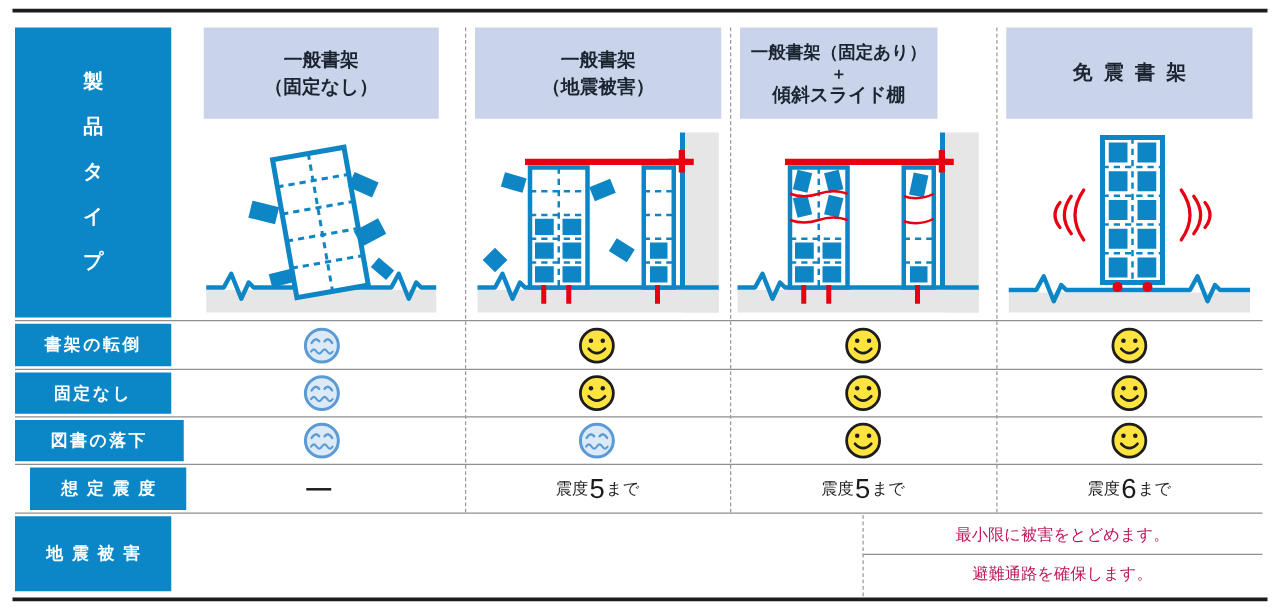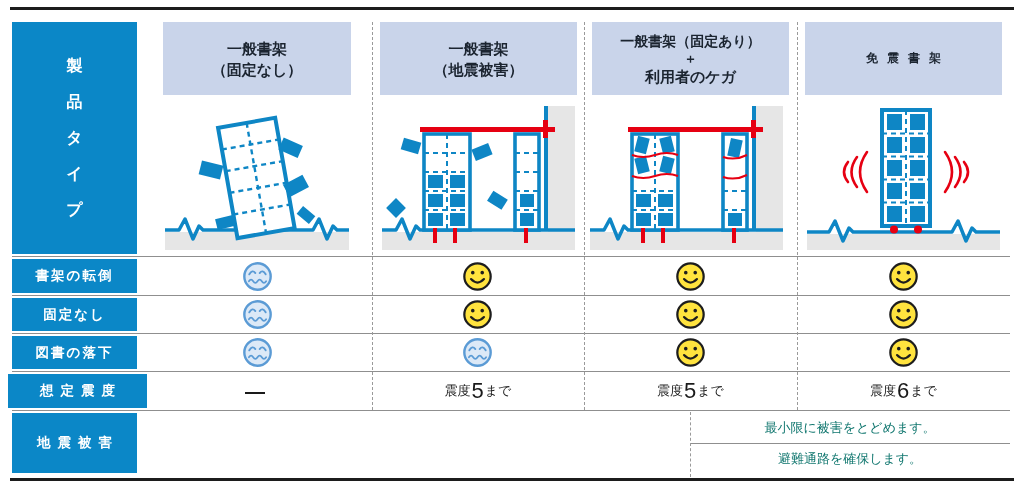--- a/index.html
+++ b/index.html
@@ -22,32 +22,32 @@
   .row-label { font-size:13.5px; letter-spacing:2px; white-space:nowrap; }
   .row-label.wide { letter-spacing:7px; margin-right:-7px; }
   .vertical-label { font-size:16px; letter-spacing:0; line-height:36px; text-align:center; }
   .header-box {
     position:absolute; top:22px; height:73px; background:var(--header-blue);
     display:flex; flex-direction:column; align-items:center; justify-content:center;
     font-weight:bold; color:#1b2430; text-align:center;
   }
   .header-box .l1 { font-size:15px; line-height:21px; white-space:nowrap; }
   .header-box .l-small { font-size:13px; line-height:14px; }
-  .header-box .l-spread { letter-spacing:9px; margin-right:-9px; font-size:12px; }
+  .header-box .l-spread { letter-spacing:9px; margin-right:-9px; font-size:16px; }
   .face-cell { position:absolute; width:34px; height:34px; display:flex; align-items:center; justify-content:center; }
   .val-cell {
     position:absolute; top:372px; height:38px;
     display:flex; align-items:center; justify-content:center;
     font-size:13px; color:#1a1a1a; white-space:nowrap;
   }
   .val-cell .big-num { font-size:22px; line-height:22px; margin:0 1px; }
   .val-cell .dash { font-size:20px; font-weight:bold; letter-spacing:-1px; }
   .damage-cell {
     position:absolute; display:flex; align-items:center; justify-content:center;
-    font-size:13px; color:#0f766e; white-space:nowrap;
+    font-size:13px; color:#be185d; white-space:nowrap;
   }
   
   .sb { stroke:var(--illu-blue); fill:none; }
   .fb { fill:var(--illu-blue); stroke:none; }
   .fw { fill:#ffffff; stroke:var(--illu-blue); }
   .sr { stroke:var(--accent-red); fill:none; }
   .fr { fill:var(--accent-red); stroke:none; }
   .fg { fill:#e6e6e6; stroke:none; }
   .dsh { stroke-dasharray:5 4; }
 </style>
@@ -73,42 +73,42 @@
 
   <div class="blue-cell" style="left:12px; top:22px; width:125px; height:232px;">
     <div class="vertical-label">製<br>品<br>タ<br>イ<br>プ</div>
   </div>
   <div class="blue-cell" style="left:12px; top:259px; width:125px; height:34px;">
     <span class="row-label">書架の転倒</span>
   </div>
   <div class="blue-cell" style="left:12px; top:298px; width:125px; height:33px;">
     <span class="row-label">固定なし</span>
   </div>
-  <div class="blue-cell" style="left:12px; top:336px; width:125px; height:33px;">
+  <div class="blue-cell" style="left:12px; top:336px; width:135px; height:33px;">
     <span class="row-label">図書の落下</span>
   </div>
-  <div class="blue-cell" style="left:8px; top:374px; width:139px; height:34px;">
+  <div class="blue-cell" style="left:24px; top:374px; width:125px; height:34px;">
     <span class="row-label wide">想定震度</span>
   </div>
   <div class="blue-cell" style="left:12px; top:413px; width:125px; height:60px;">
     <span class="row-label wide">地震被害</span>
   </div>
 
   <div class="header-box" style="left:163px; width:188px;">
     <span class="l1">一般書架</span>
     <span class="l1">（固定なし）</span>
   </div>
   <div class="header-box" style="left:380px; width:197px;">
     <span class="l1">一般書架</span>
     <span class="l1">（地震被害）</span>
   </div>
-  <div class="header-box" style="left:592px; width:197px;">
+  <div class="header-box" style="left:592px; width:158px;">
     <span class="l1" style="font-size:14px;">一般書架（固定あり）</span>
     <span class="l-small">＋</span>
-    <span class="l1">利用者のケガ</span>
+    <span class="l1">傾斜スライド棚</span>
   </div>
   <div class="header-box" style="left:805px; width:197px;">
     <span class="l1 l-spread">免震書架</span>
   </div>
 
   <svg class="abs" style="left:163px; top:100px;" width="188" height="152" viewBox="0 0 188 152">
     <rect class="fg" x="2" y="132" width="184" height="18"></rect>
     <path class="sb" stroke-width="3.5" stroke-linejoin="round" d="M2,130 H16 l6,-11 l8,20 l6,-13 l4,4 H150 l6,-11 l8,20 l6,-13 l4,4 H186"></path>
     <g transform="translate(93,76) rotate(-10)">
       <rect class="fw" x="-29" y="-54" width="58" height="112" stroke-width="4"></rect>

